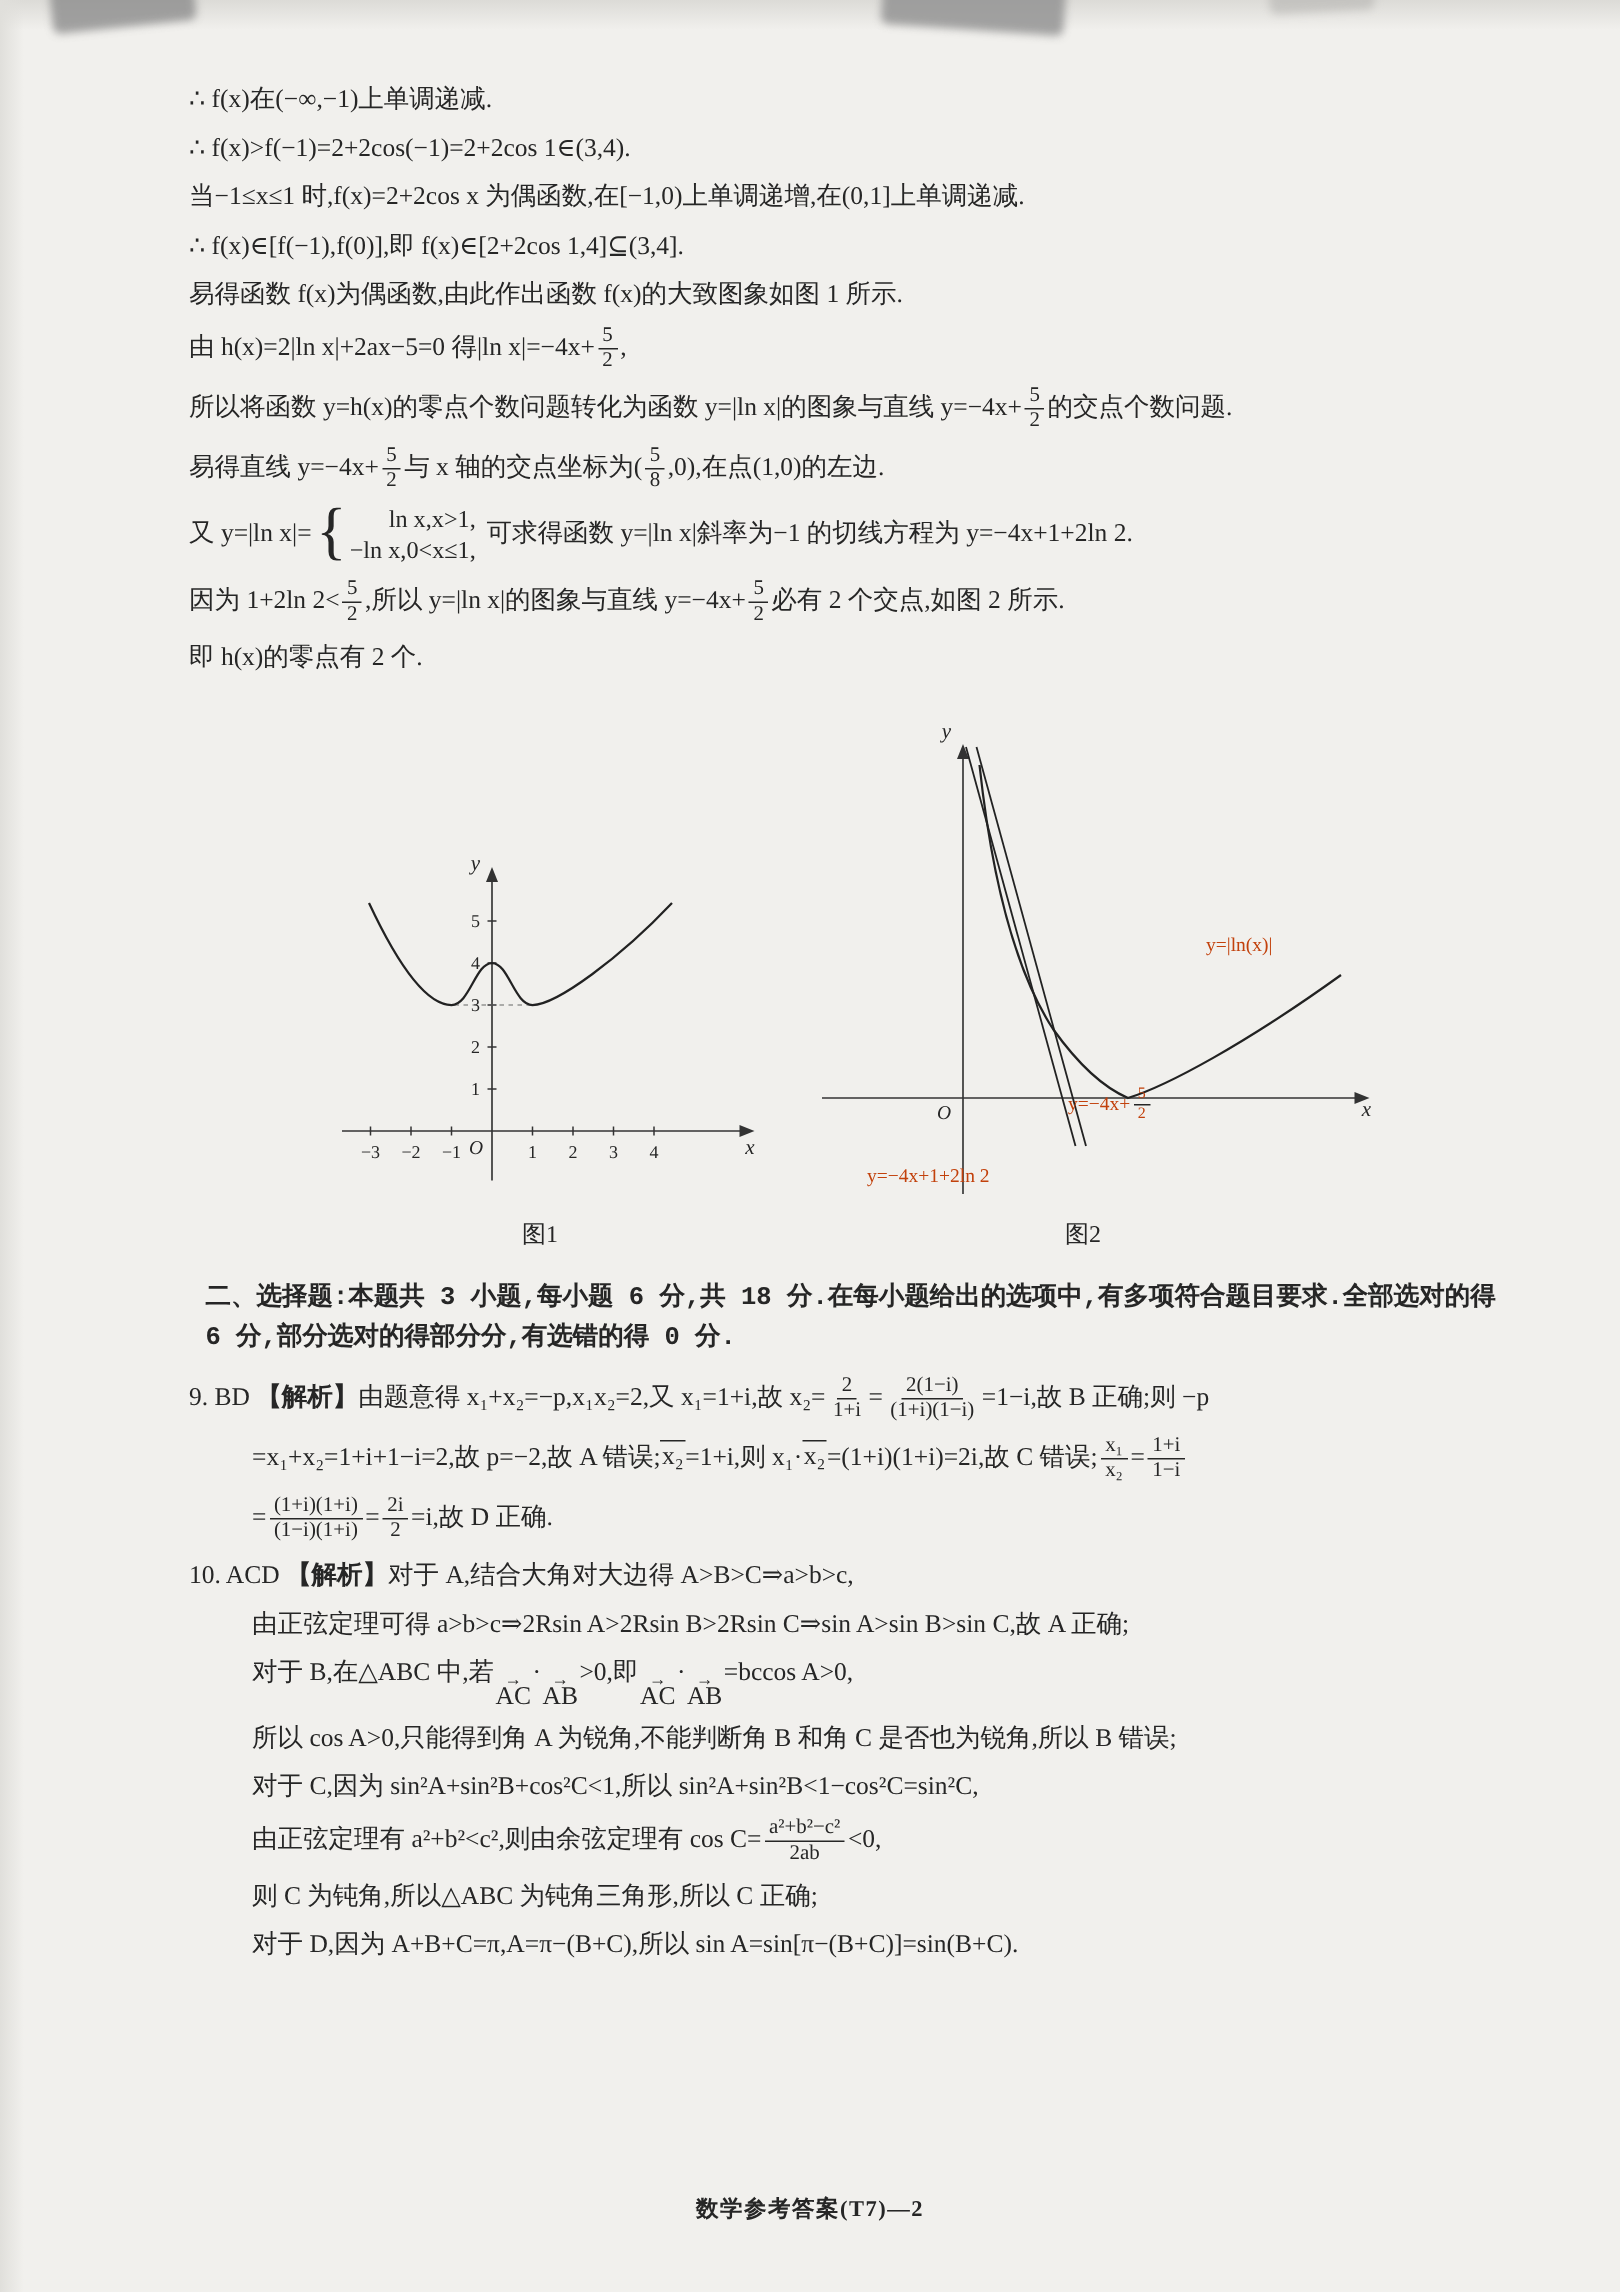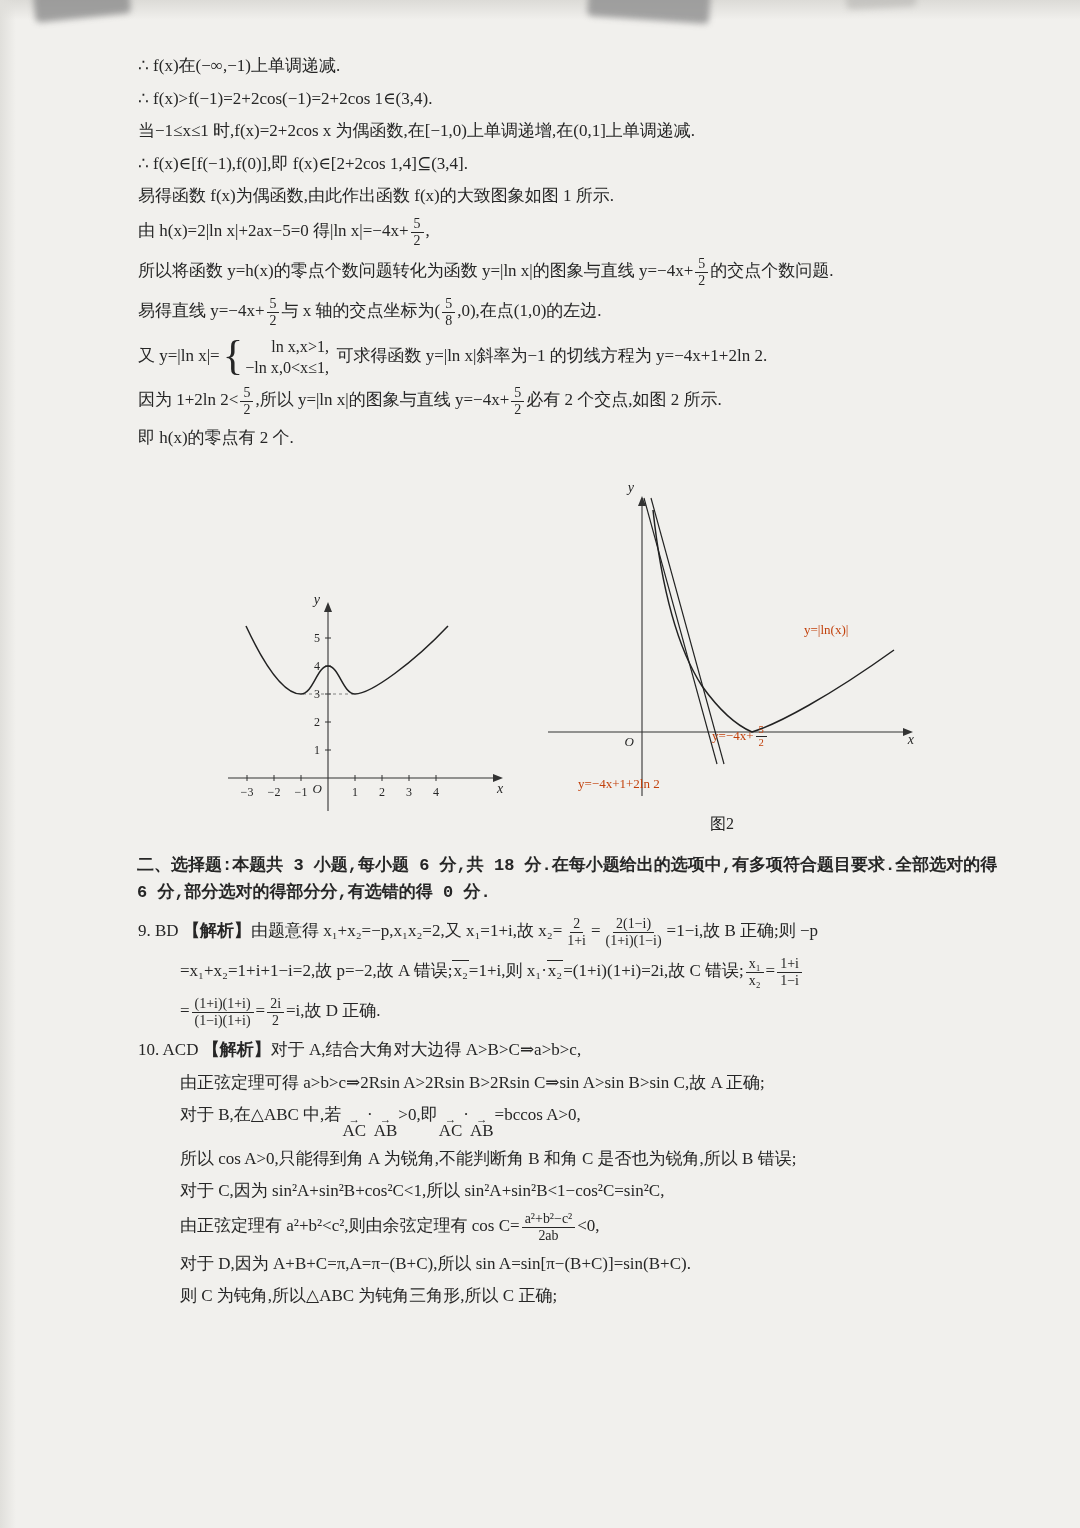--- a/index.html
+++ b/index.html
@@ -13,21 +13,21 @@
   .topshade{position:absolute;top:0;left:0;right:0;height:20px;
     background:linear-gradient(#dcdbd7,rgba(220,219,215,0));}
   .leftshade{position:absolute;left:0;top:0;bottom:0;width:16px;
     background:linear-gradient(90deg,#e0dfdb,rgba(224,223,219,0));}
   .artifact{position:absolute;border-radius:5px;filter:blur(3px);}
   .a1{left:34px;top:-12px;width:96px;height:30px;background:#8d8d8d;transform:rotate(-6deg);opacity:.8;}
   .a2{left:588px;top:-14px;width:122px;height:34px;background:#949494;transform:rotate(4deg);opacity:.85;}
   .a3{left:846px;top:-16px;width:70px;height:24px;background:#b5b4b1;transform:rotate(-3deg);opacity:.6;}
 
   .content{padding:46px 64px 0 122px;font-size:17px;line-height:1.5;}
-  .mline{margin:7px 16px;}
+  .mline{margin:7px 4px;}
   .frac{display:inline-flex;flex-direction:column;align-items:center;vertical-align:middle;
     margin:0 2px;font-size:.82em;line-height:1.15;text-align:center;}
   .fn{border-bottom:1.2px solid #262626;padding:0 3px;}
   .fd{padding:0 3px;}
   .cases{display:inline-flex;align-items:center;vertical-align:middle;margin:0 3px;}
   .brace{font-size:2.5em;font-weight:400;line-height:.8;margin-right:2px;transform:translateY(-2px);}
   .ccol{display:inline-flex;flex-direction:column;line-height:1.3;font-size:.95em;text-align:left;align-items:flex-end;}
   .vec{display:inline-flex;flex-direction:column;align-items:center;line-height:.85;vertical-align:-3px;margin:0 1px;}
   .varr{font-size:.68em;line-height:.7;}
   .ov{border-top:1.2px solid #262626;padding:0 1px;}
@@ -132,20 +132,21 @@
           <text x="145" y="218" text-anchor="middle" font-size="12">1</text>
           <text x="172" y="218" text-anchor="middle" font-size="12">2</text>
           <text x="199" y="218" text-anchor="middle" font-size="12">3</text>
           <text x="226" y="218" text-anchor="middle" font-size="12">4</text>
           <text x="110" y="176" text-anchor="end" font-size="12">1</text>
           <text x="110" y="148" text-anchor="end" font-size="12">2</text>
           <text x="110" y="120" text-anchor="end" font-size="12">3</text>
           <text x="110" y="92" text-anchor="end" font-size="12">4</text>
           <text x="110" y="64" text-anchor="end" font-size="12">5</text>
         </svg>
+        <div class="figcap">图1</div>
       </div>
 
       <div class="figure">
         <svg width="400" height="330" viewBox="0 0 400 330">
           <g stroke="#333" stroke-width="1.1" fill="none">
             <line x1="26" y1="258" x2="384" y2="258"></line>
             <line x1="120" y1="322" x2="120" y2="28"></line>
           </g>
           <polygon points="391,258 381,254 381,262" fill="#333"></polygon>
           <polygon points="120,22 116,32 124,32" fill="#333"></polygon>
@@ -208,19 +209,20 @@
           </span>·<span class="vec">
             <span class="varr">→</span>
             <span class="vtxt">AB</span>
           </span>=bccos A&gt;0,</div>
         <div class="mline">所以 cos A&gt;0,只能得到角 A 为锐角,不能判断角 B 和角 C 是否也为锐角,所以 B 错误;</div>
         <div class="mline">对于 C,因为 sin²A+sin²B+cos²C&lt;1,所以 sin²A+sin²B&lt;1−cos²C=sin²C,</div>
         <div class="mline">由正弦定理有 a²+b²&lt;c²,则由余弦定理有 cos C=<span class="frac">
             <span class="fn">a²+b²−c²</span>
             <span class="fd">2ab</span>
           </span>&lt;0,</div>
+        <div class="mline">则 C 为钝角,所以△ABC 为钝角三角形,所以 C 正确;</div>
         <div class="mline">对于 D,因为 A+B+C=π,A=π−(B+C),所以 sin A=sin[π−(B+C)]=sin(B+C).</div>
-        <div class="mline">则 C 为钝角,所以△ABC 为钝角三角形,所以 C 正确;</div>
       </div>
 
   </div>
 
+  <div class="footer">数学参考答案(T7)—2</div>
 </div>
 
 </body></html>

